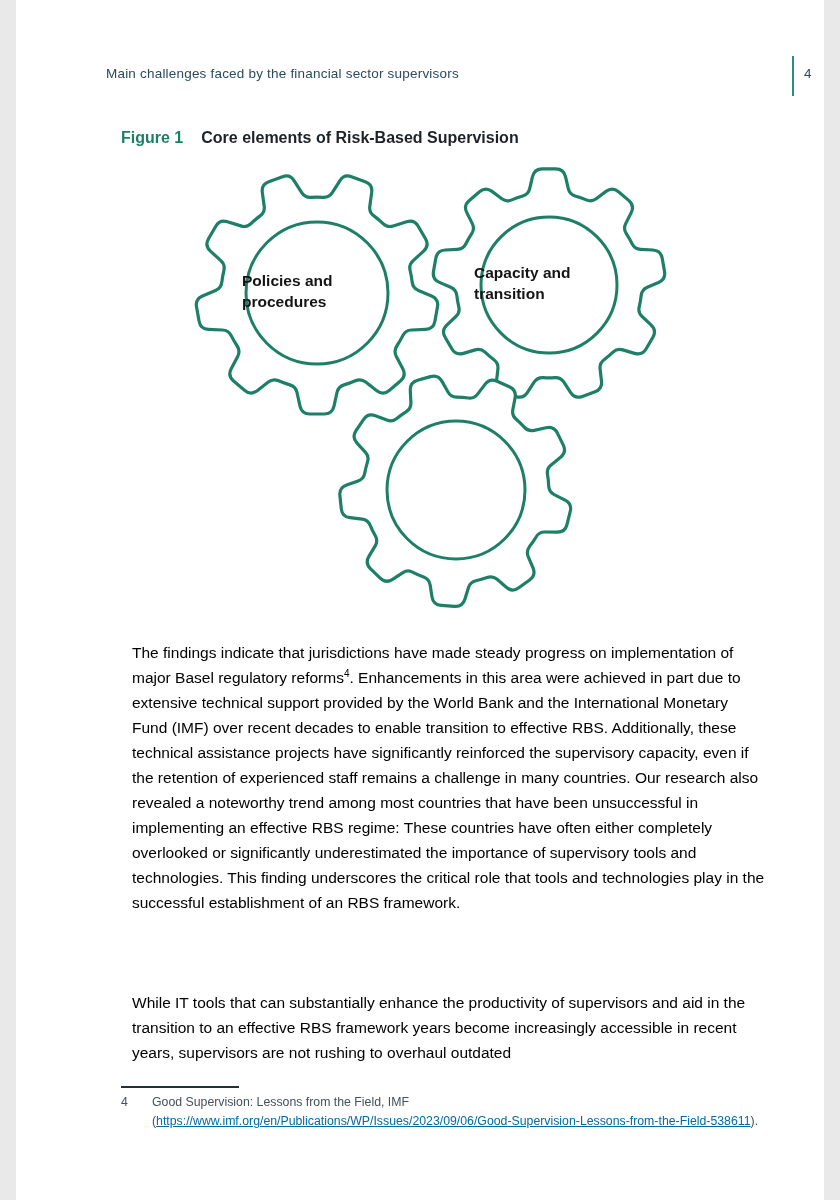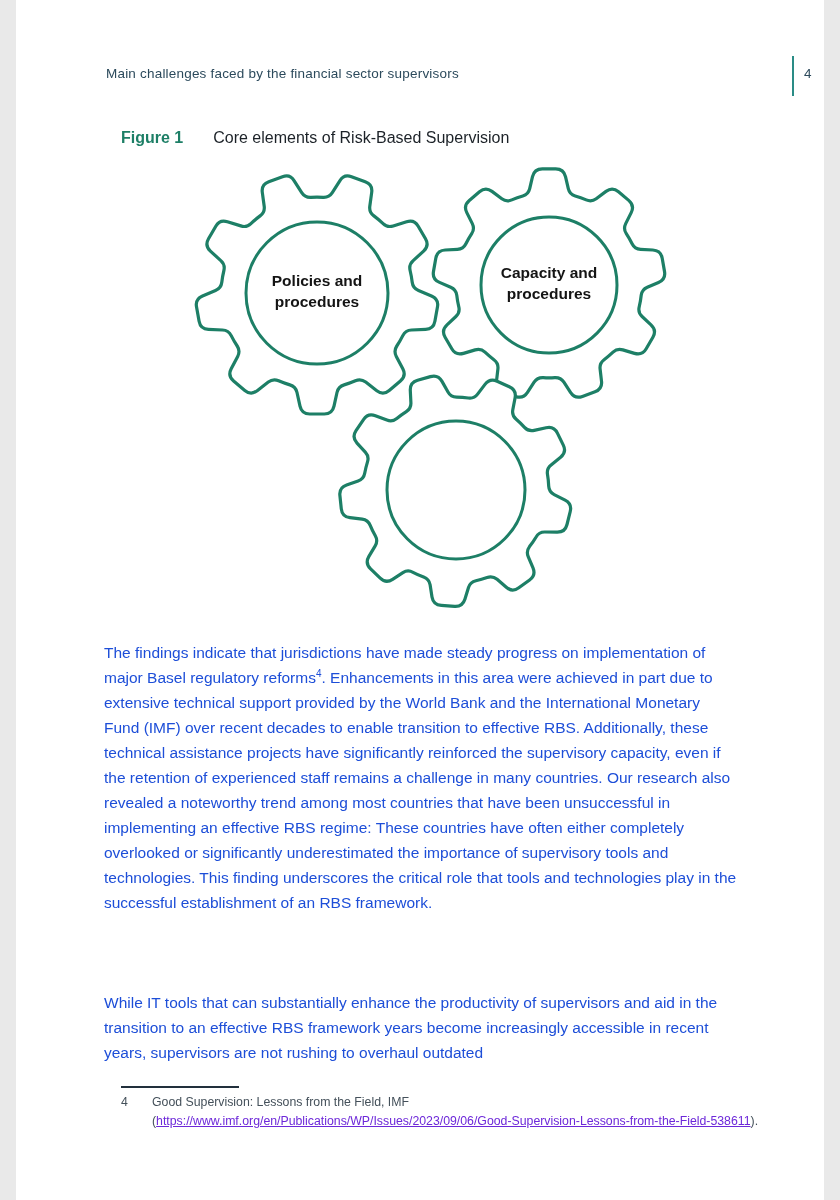--- a/index.html
+++ b/index.html
@@ -24,50 +24,50 @@
   .page-number{
     position:absolute;left:788px;top:66px;
     font-size:13.5px;color:#2c4a5c;
   }
   
   .figure-heading{
     position:absolute;left:105px;top:129px;
     font-size:16px;color:#1c2228;
   }
   .figure-label{color:#1d7f66;font-weight:700;margin-right:18px;text-align:center;}
-  .figure-title{font-weight:400;margin-left:12px;}
+  .figure-title{font-weight:700;}
   
   .figure-area{position:absolute;left:0;top:152px;width:840px;height:480px;}
   .gears-svg{position:absolute;left:0;top:0;}
   .gear-outline{fill:#ffffff;stroke:#1d7f66;stroke-width:3.2;stroke-linejoin:round;}
   .gear-inner{fill:#ffffff;stroke:#1d7f66;stroke-width:3;}
   .gear-label{
-    position:absolute;width:150px;text-align:center;
+    position:absolute;width:150px;text-align:left;
     font-size:15.5px;font-weight:700;color:#141414;line-height:21px;
   }
   
   .body-par{
-    position:absolute;left:88px;width:634px;
-    font-size:15.5px;line-height:25px;color:#1d4ed8;
+    position:absolute;left:116px;width:634px;
+    font-size:15.5px;line-height:25px;color:#000000;
   }
   .par-1{top:640px;}
   .par-2{top:990px;}
   sup.fn-ref{font-size:10px;line-height:0;vertical-align:super;}
   
   .footnote-rule{
     position:absolute;left:105px;top:1086px;
     width:118px;height:2px;background:#22303c;
   }
   .footnote{
     position:absolute;left:105px;top:1093px;width:640px;
     font-size:12.3px;line-height:19px;color:#44505a;
   }
   .footnote-number{position:absolute;left:0;top:0;}
   .footnote-body{padding-left:31px;overflow-wrap:anywhere;}
-  .footnote-link{color:#6d28d9;text-decoration:underline;cursor:pointer;}
+  .footnote-link{color:#0369a1;text-decoration:underline;cursor:pointer;}
 </style>
 </head>
 <body>
 
 <div class="page">
 
   <div class="header-title">Main challenges faced by the financial sector supervisors</div>
   <div class="header-rule"></div>
   <div class="page-number">4</div>
 
@@ -78,21 +78,21 @@
   <div class="figure-area">
     <svg class="gears-svg" width="840" height="480" viewBox="0 0 840 480">
         <path d="M307.0 45.4 Q313.0 45.8 316.3 40.7 L323.8 28.8 Q328.0 22.0 335.5 24.8 L349.2 29.8 Q356.8 32.5 355.7 40.4 L353.8 54.3 Q353.0 60.3 357.9 63.9 L357.9 63.9 Q362.7 67.5 367.1 71.6 L367.1 71.6 Q371.4 75.8 377.2 73.9 L390.6 69.7 Q398.2 67.2 402.2 74.2 L409.5 86.8 Q413.5 93.7 407.6 99.1 L397.2 108.6 Q392.7 112.6 394.1 118.5 L394.1 118.5 Q395.5 124.3 396.2 130.3 L396.2 130.3 Q396.9 136.3 402.5 138.6 L415.5 143.9 Q422.9 147.0 421.5 154.8 L418.9 169.2 Q417.5 177.1 409.6 177.4 L395.5 178.0 Q389.5 178.2 386.8 183.6 L386.8 183.6 Q384.1 189.0 380.8 194.0 L380.8 194.0 Q377.5 199.0 380.3 204.4 L386.8 216.8 Q390.5 223.9 384.4 229.0 L373.2 238.4 Q367.1 243.5 360.8 238.7 L349.7 230.1 Q344.9 226.4 339.4 228.8 L339.4 228.8 Q333.8 231.2 328.1 232.9 L328.1 232.9 Q322.3 234.6 321.0 240.5 L318.0 254.2 Q316.3 262.0 308.3 262.0 L293.7 262.0 Q285.7 262.0 284.0 254.2 L281.0 240.5 Q279.7 234.6 273.9 232.9 L273.9 232.9 Q268.2 231.2 262.6 228.8 L262.6 228.8 Q257.1 226.4 252.3 230.1 L241.2 238.7 Q234.9 243.5 228.8 238.4 L217.6 229.0 Q211.5 223.9 215.2 216.8 L221.7 204.4 Q224.5 199.0 221.2 194.0 L221.2 194.0 Q217.9 189.0 215.2 183.6 L215.2 183.6 Q212.5 178.2 206.5 178.0 L192.4 177.4 Q184.5 177.1 183.1 169.2 L180.5 154.8 Q179.1 147.0 186.5 143.9 L199.5 138.6 Q205.1 136.3 205.8 130.3 L205.8 130.3 Q206.5 124.3 207.9 118.5 L207.9 118.5 Q209.3 112.6 204.8 108.6 L194.4 99.1 Q188.5 93.7 192.5 86.8 L199.8 74.2 Q203.8 67.2 211.4 69.7 L224.8 73.9 Q230.6 75.8 234.9 71.6 L234.9 71.6 Q239.3 67.5 244.1 63.9 L244.1 63.9 Q249.0 60.3 248.2 54.3 L246.3 40.4 Q245.2 32.5 252.8 29.8 L266.5 24.8 Q274.0 22.0 278.2 28.8 L285.7 40.7 Q289.0 45.8 295.0 45.4 L295.0 45.4 Q301.0 45.0 307.0 45.4 Z" class="gear-outline"></path>
         <circle cx="301" cy="141" r="71" class="gear-inner"></circle>
         <path d="M506.8 44.0 Q512.4 42.3 513.7 36.6 L516.5 24.7 Q518.3 16.9 526.3 16.9 L539.7 16.9 Q547.7 16.9 549.5 24.7 L552.3 36.6 Q553.6 42.3 559.2 44.0 L559.2 44.0 Q564.8 45.6 570.2 47.9 L570.2 47.9 Q575.5 50.3 580.2 46.8 L590.0 39.4 Q596.4 34.7 602.5 39.8 L612.7 48.4 Q618.8 53.5 615.2 60.6 L609.7 71.6 Q607.1 76.8 610.3 81.6 L610.3 81.6 Q613.5 86.5 616.1 91.7 L616.1 91.7 Q618.7 97.0 624.6 97.3 L636.8 98.0 Q644.8 98.4 646.2 106.3 L648.5 119.4 Q649.9 127.3 642.5 130.4 L631.3 135.2 Q625.9 137.5 625.2 143.3 L625.2 143.3 Q624.6 149.1 623.2 154.8 L623.2 154.8 Q621.8 160.5 626.1 164.5 L635.0 172.9 Q640.9 178.3 636.9 185.3 L630.2 196.8 Q626.2 203.7 618.5 201.4 L606.8 197.9 Q601.2 196.2 597.0 200.2 L597.0 200.2 Q592.8 204.2 588.1 207.7 L588.1 207.7 Q583.4 211.2 584.1 217.0 L585.5 229.1 Q586.5 237.1 579.0 239.8 L566.4 244.4 Q558.9 247.1 554.5 240.4 L547.9 230.2 Q544.7 225.3 538.8 225.6 L538.8 225.6 Q533.0 226.0 527.2 225.6 L527.2 225.6 Q521.3 225.3 518.1 230.2 L511.5 240.4 Q507.1 247.1 499.6 244.4 L487.0 239.8 Q479.5 237.1 480.5 229.1 L481.9 217.0 Q482.6 211.2 477.9 207.7 L477.9 207.7 Q473.2 204.2 469.0 200.2 L469.0 200.2 Q464.8 196.2 459.2 197.9 L447.5 201.4 Q439.8 203.7 435.8 196.8 L429.1 185.3 Q425.1 178.3 431.0 172.9 L439.9 164.5 Q444.2 160.5 442.8 154.8 L442.8 154.8 Q441.4 149.1 440.8 143.3 L440.8 143.3 Q440.1 137.5 434.7 135.2 L423.5 130.4 Q416.1 127.3 417.5 119.4 L419.8 106.3 Q421.2 98.4 429.2 98.0 L441.4 97.3 Q447.3 97.0 449.9 91.7 L449.9 91.7 Q452.5 86.5 455.7 81.6 L455.7 81.6 Q458.9 76.8 456.3 71.6 L450.8 60.6 Q447.2 53.5 453.3 48.4 L463.5 39.8 Q469.6 34.7 476.0 39.4 L485.8 46.8 Q490.5 50.3 495.8 47.9 L495.8 47.9 Q501.2 45.6 506.8 44.0 Z" class="gear-outline"></path>
         <circle cx="533" cy="133" r="68" class="gear-inner"></circle>
         <path d="M390.3 259.6 Q395.2 256.5 394.9 250.7 L394.3 238.5 Q393.9 230.5 401.6 228.3 L414.4 224.6 Q422.1 222.4 426.0 229.4 L432.0 240.0 Q434.8 245.1 440.6 245.2 L440.6 245.2 Q446.5 245.2 452.3 246.0 L452.3 246.0 Q458.1 246.8 461.6 242.1 L469.0 232.4 Q473.8 226.0 481.1 229.2 L493.3 234.7 Q500.6 237.9 499.1 245.8 L496.8 257.8 Q495.7 263.5 500.2 267.3 L500.2 267.3 Q504.6 271.1 508.5 275.4 L508.5 275.4 Q512.5 279.7 518.2 278.4 L530.1 275.7 Q537.9 273.9 541.4 281.1 L547.3 293.1 Q550.8 300.3 544.6 305.3 L535.1 313.1 Q530.5 316.8 531.5 322.5 L531.5 322.5 Q532.5 328.3 532.7 334.1 L532.7 334.1 Q533.0 339.9 538.2 342.6 L549.1 348.2 Q556.2 351.9 554.2 359.6 L551.0 372.5 Q549.1 380.3 541.1 380.2 L528.8 380.0 Q523.0 379.9 520.1 385.0 L520.1 385.0 Q517.1 390.0 513.5 394.6 L513.5 394.6 Q510.0 399.3 512.2 404.6 L517.0 415.9 Q520.1 423.3 513.6 428.0 L502.8 435.8 Q496.4 440.5 490.3 435.3 L481.1 427.3 Q476.6 423.5 471.1 425.4 L471.1 425.4 Q465.6 427.4 459.9 428.7 L459.9 428.7 Q454.2 429.9 452.5 435.5 L448.9 447.2 Q446.5 454.8 438.6 454.3 L425.3 453.3 Q417.3 452.8 416.0 444.9 L414.1 432.8 Q413.1 427.0 407.6 425.0 L407.6 425.0 Q402.2 423.0 397.0 420.3 L397.0 420.3 Q391.8 417.5 386.9 420.7 L376.6 427.3 Q369.9 431.7 364.2 426.1 L354.6 416.9 Q348.8 411.3 352.9 404.4 L359.2 393.9 Q362.2 388.9 359.3 383.8 L359.3 383.8 Q356.4 378.8 354.2 373.4 L354.2 373.4 Q352.0 368.0 346.2 367.2 L334.0 365.7 Q326.1 364.7 325.3 356.8 L323.9 343.5 Q323.0 335.5 330.6 332.9 L342.1 328.9 Q347.7 327.0 348.7 321.2 L348.7 321.2 Q349.8 315.5 351.5 309.9 L351.5 309.9 Q353.3 304.4 349.3 300.1 L341.0 291.1 Q335.6 285.2 340.0 278.6 L347.5 267.6 Q352.0 260.9 359.4 263.8 L370.9 268.1 Q376.3 270.2 380.8 266.5 L380.8 266.5 Q385.3 262.8 390.3 259.6 Z" class="gear-outline"></path>
         <circle cx="440" cy="338" r="69" class="gear-inner"></circle>
       </svg>
     <div class="gear-label" style="left:226px;top:118px;">Policies and procedures</div>
-    <div class="gear-label" style="left:458px;top:110px;">Capacity and procedures</div>
+    <div class="gear-label" style="left:458px;top:110px;">Capacity and transition</div>
   </div>
 
   <div class="body-par par-1"><span>The findings indicate that jurisdictions have made steady progress on implementation of major Basel regulatory reforms</span><sup class="fn-ref">4</sup><span>. Enhancements in this area were achieved in part due to extensive technical support provided by the World Bank and the International Monetary Fund (IMF) over recent decades to enable transition to effective RBS. Additionally, these technical assistance projects have significantly reinforced the supervisory capacity, even if the retention of experienced staff remains a challenge in many countries. Our research also revealed a noteworthy trend among most countries that have been unsuccessful in implementing an effective RBS regime: These countries have often either completely overlooked or significantly underestimated the importance of supervisory tools and technologies. This finding underscores the critical role that tools and technologies play in the successful establishment of an RBS framework.</span></div>
 
   <div class="body-par par-2">While IT tools that can substantially enhance the productivity of supervisors and aid in the transition to an effective RBS framework years become increasingly accessible in recent years, supervisors are not rushing to overhaul outdated</div>
 
   <div class="footnote-rule"></div>
   <div class="footnote">
     <span class="footnote-number">4</span>
     <div class="footnote-body"><span>Good Supervision: Lessons from the Field, IMF (</span><a class="footnote-link">https://www.imf.org/en/Publications/WP/Issues/2023/09/06/Good-Supervision-Lessons-from-the-Field-538611</a><span>).</span></div>

